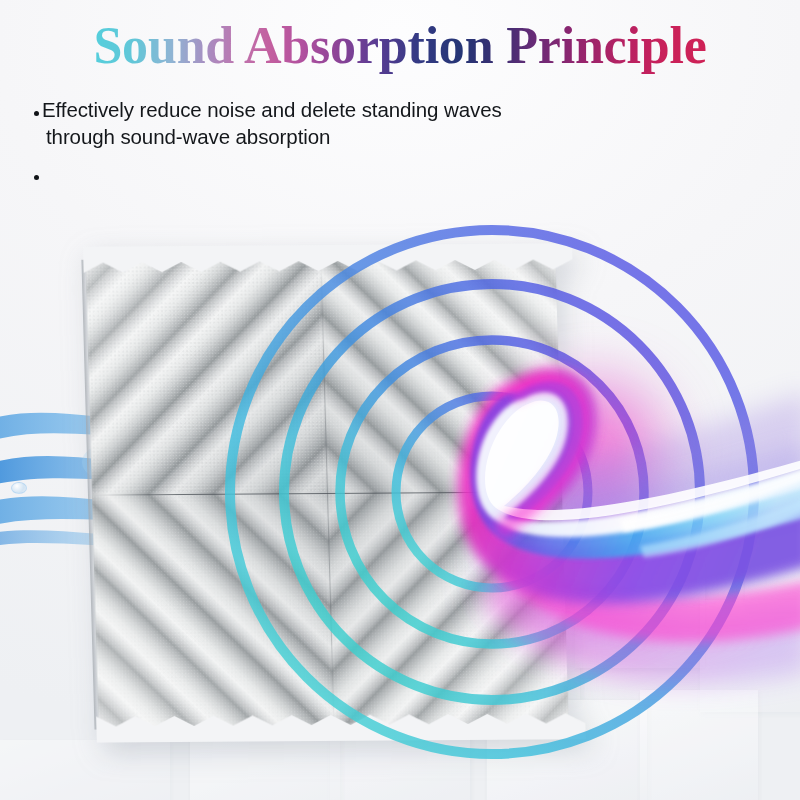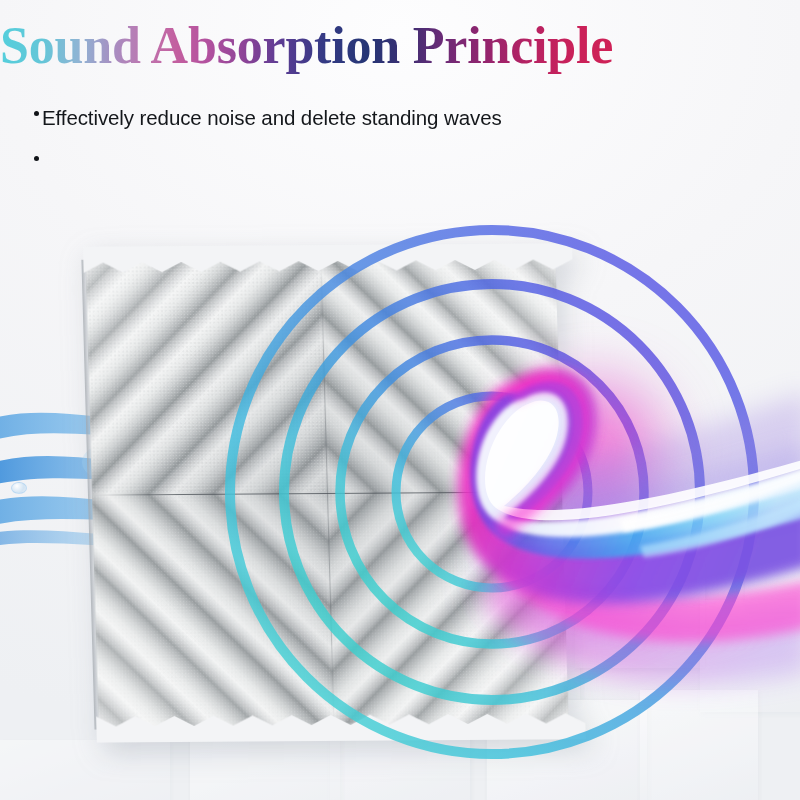--- a/index.html
+++ b/index.html
@@ -14,21 +14,21 @@
     position:relative;
     width:800px; height:800px;
     background:
       radial-gradient(120% 90% at 50% 4%, #fdfdfe 0%, #f6f6f8 42%, #eef0f3 100%);
     overflow:hidden;
   }
 
   
   .title-wrap{
     position:absolute; left:0; top:16px; width:800px;
-    z-index:40;
+    text-align:center; z-index:40;
   }
   .title{
     display:inline-block;
     font-family:"Liberation Serif", serif;
     font-weight:700;
     font-size:52px;
     line-height:60px;
     letter-spacing:-0.2px;
     white-space:nowrap;
     background-image:linear-gradient(92deg,
@@ -71,21 +71,20 @@
     margin-top:15px;
   }
   .bullet.b1 .dot{ margin-right:3px; }
   .bullet.b2 .dot{ margin-right:9px; margin-top:13px; }
   .bullet .txt{
     font-family:"Liberation Sans", sans-serif;
     font-size:20.5px;
     line-height:27px;
     color:#14171b;
     letter-spacing:-0.1px;
-    margin-top:8px;
   }
   .bullet.b2 .txt{ font-size:20px; }
   .bullet .txt .l2{ display:block; padding-left:4px; }
 
   
   .tiles{
     position:absolute; inset:0; z-index:2;
     opacity:.85;
   }
   .tile{
@@ -375,20 +374,21 @@
 
   <div class="title-wrap">
     <span class="title">Sound Absorption Principle</span>
   </div>
 
   <div class="bullets">
     <div class="bullet b1">
       <span class="dot"></span>
       <span class="txt">
         <span>Effectively reduce noise and delete standing waves</span>
+        <span class="l2">through sound-wave absorption</span>
       </span>
     </div>
     <div class="bullet b2">
       <span class="dot"></span>
       <span class="txt">
       </span>
     </div>
   </div>
 
 </div>

